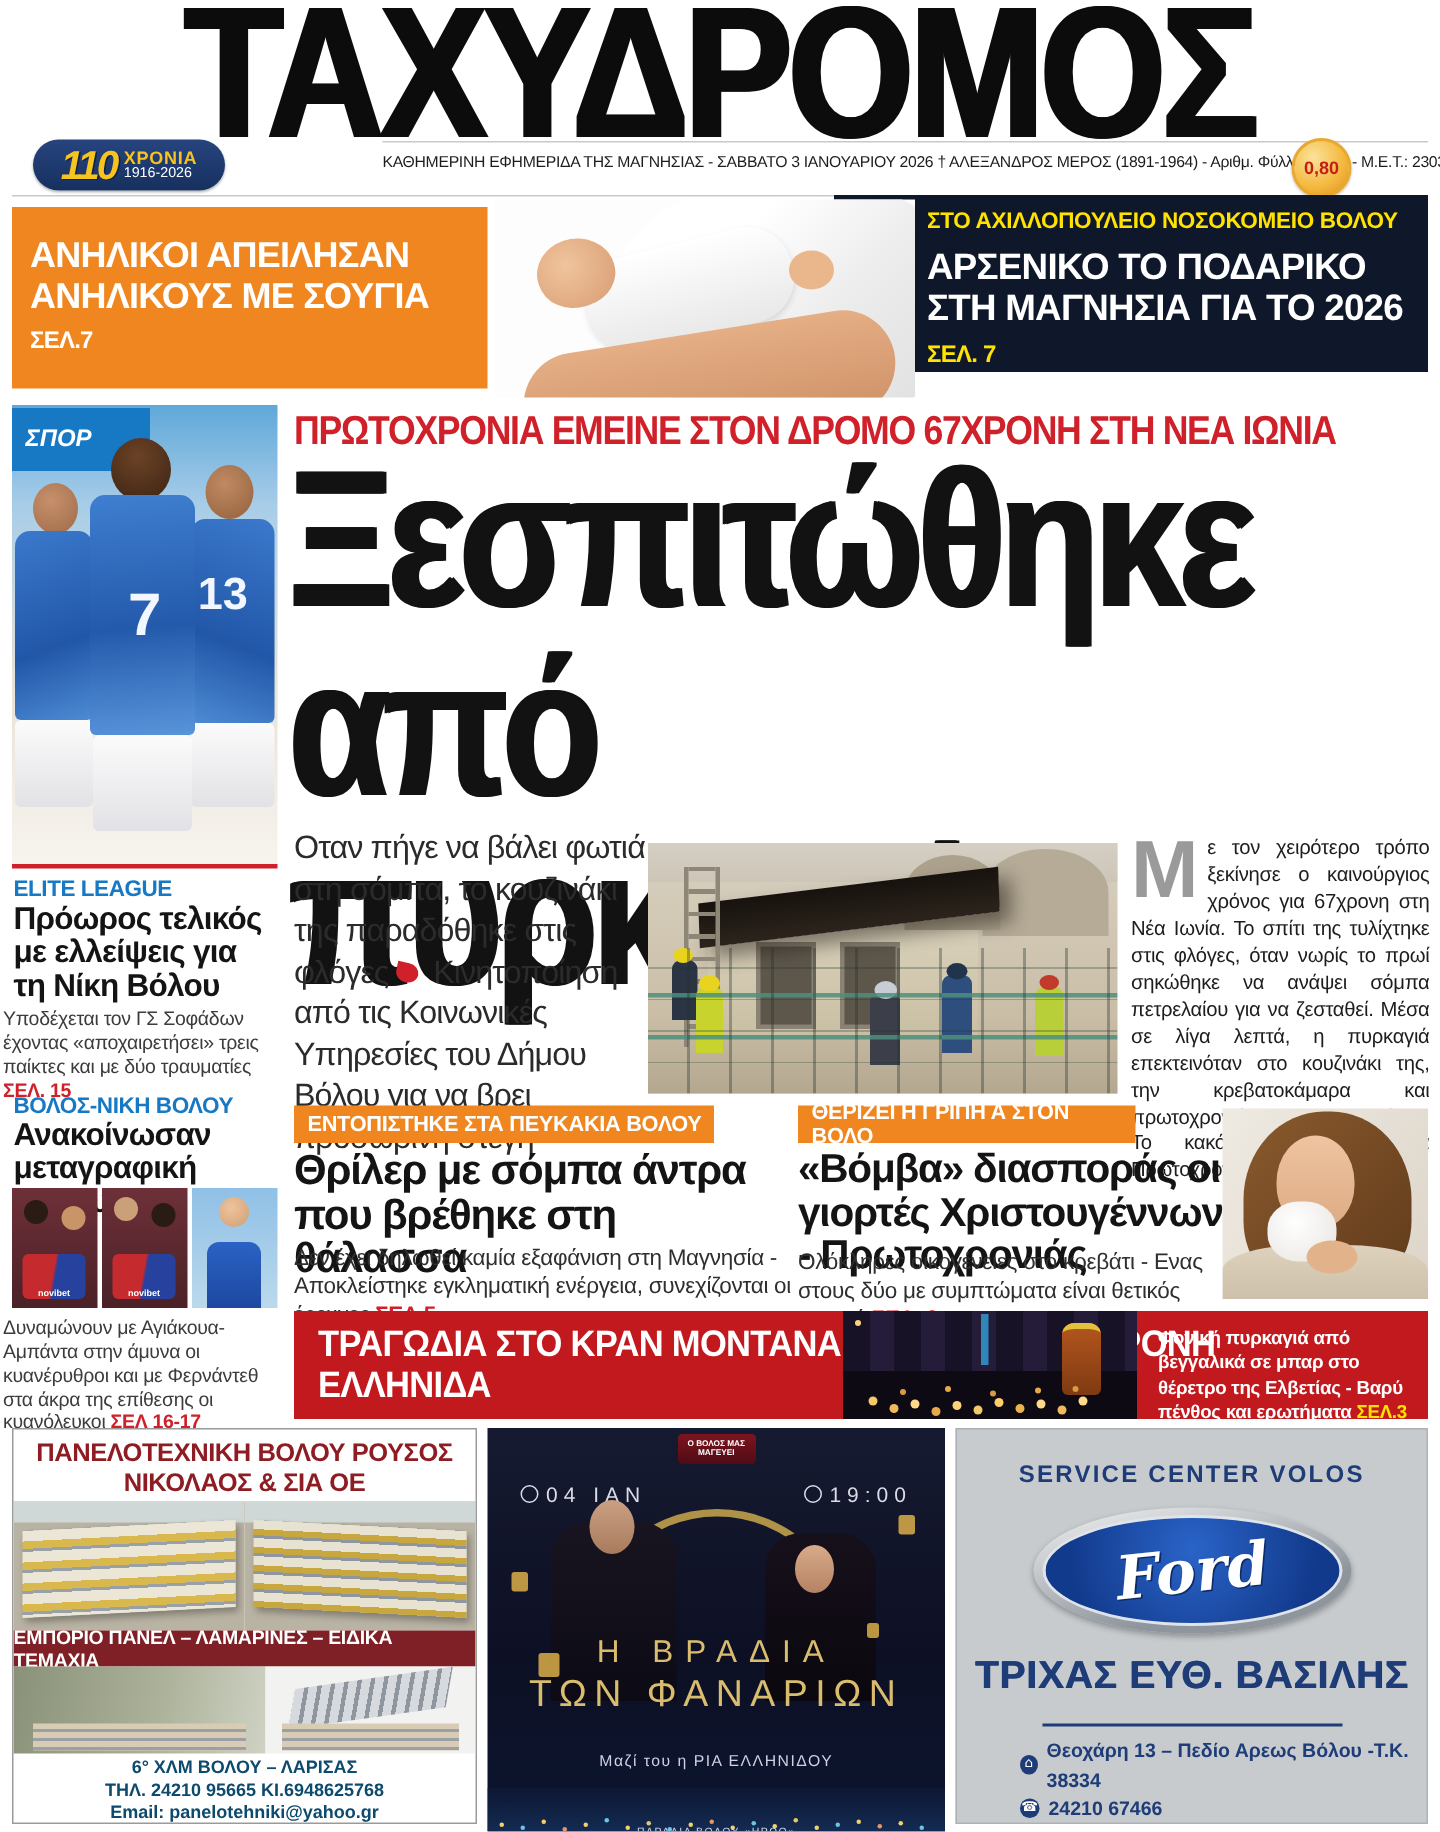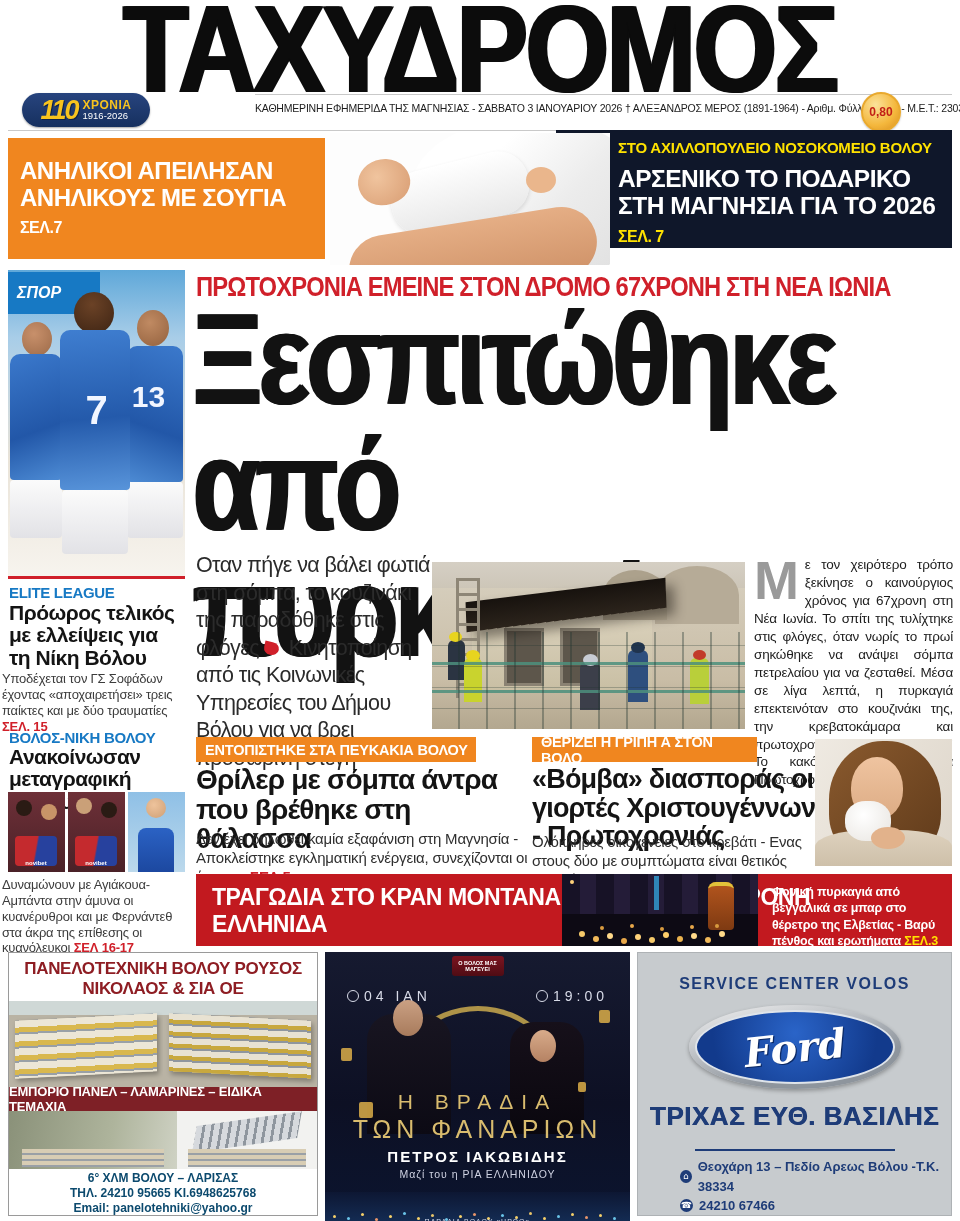--- a/index.html
+++ b/index.html
@@ -426,21 +426,20 @@
     <div class="ac-man"></div>
     <div class="ac-man-face"></div>
     <div class="ac-woman"></div>
     <div class="ac-woman-face"></div>
     <div class="lantern" style="left:16px;top:96px;"></div>
     <div class="lantern" style="left:34px;top:150px;width:14px;height:16px;"></div>
     <div class="lantern" style="right:20px;top:58px;"></div>
     <div class="lantern" style="right:44px;top:130px;width:8px;height:10px;"></div>
     <div class="ac-title1">Η ΒΡΑΔΙΑ</div>
     <div class="ac-title2">ΤΩΝ ΦΑΝΑΡΙΩΝ</div>
-    <div class="ac-artist">ΠΕΤΡΟΣ ΙΑΚΩΒΙΔΗΣ</div>
     <div class="ac-guest">Μαζί του η ΡΙΑ ΕΛΛΗΝΙΔΟΥ</div>
     <div class="ac-city">
         <div class="ac-lights"></div>
       </div>
     <div class="ac-venue">ΠΑΡΑΛΙΑ ΒΟΛΟΥ «ΗΡΩΟ»</div>
   </div>
 
   <div class="ad-ford">
     <div class="af-top">SERVICE CENTER VOLOS</div>
     <div class="af-logo">

